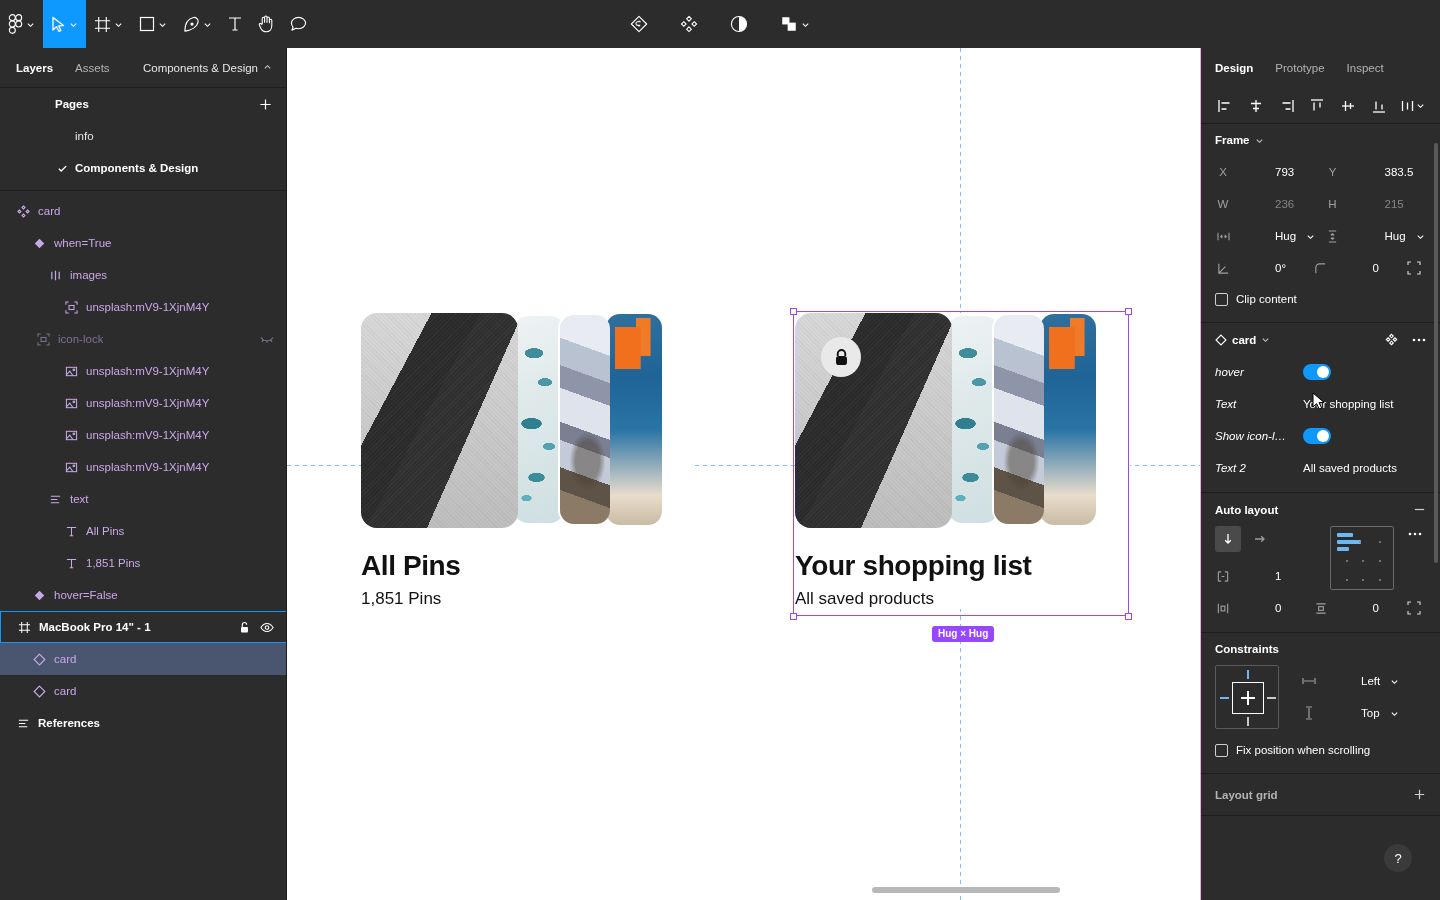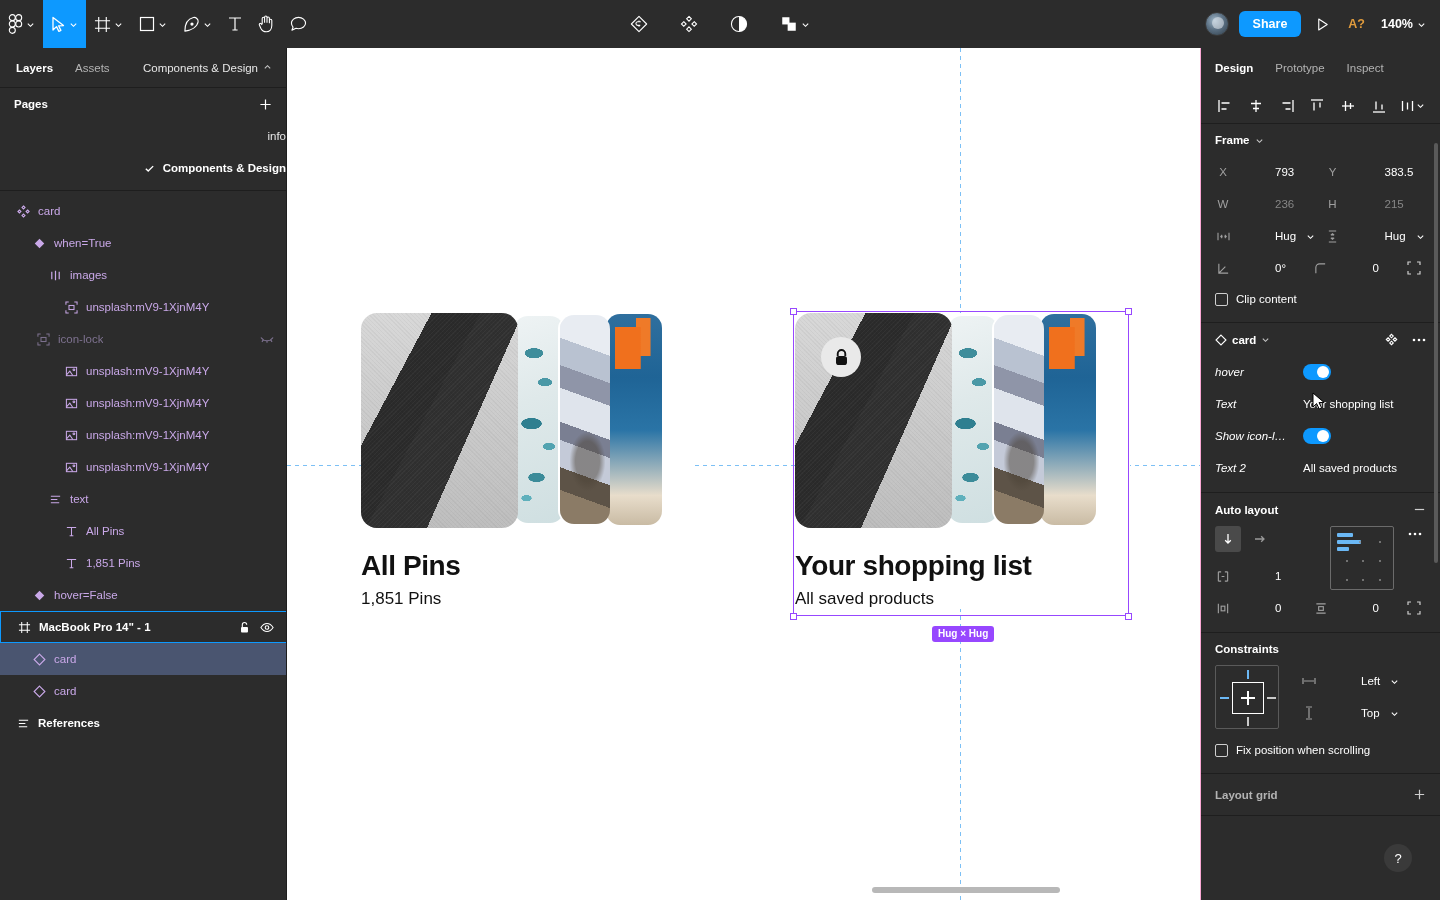--- a/index.html
+++ b/index.html
@@ -64,30 +64,30 @@
   .lp-tabs {
     height: 40px; display: flex; align-items: center; padding: 0 16px;
     gap: 22px; border-bottom: 1px solid #1e1e1e; position: relative;
   }
   .lp-tab { font-size: 11.5px; color: #b3b3b3; cursor: pointer; }
   .lp-tab.active { color: #fff; font-weight: bold; }
   .lp-libname {
     position: absolute; right: 14px; font-size: 11.5px; color: #e6e6e6;
     display: flex; align-items: center; gap: 5px; cursor: pointer;
   }
-  .pages-sec { border-bottom: 1px solid #1e1e1e; padding-bottom: 6px; }
+  .pages-sec { border-bottom: 1px solid #1e1e1e; padding-bottom: 6px; padding-left: 41px; }
   .pages-hdr {
     height: 32px; display: flex; align-items: center; padding: 0 14px;
     justify-content: space-between;
   }
   .pages-title { font-size: 11.5px; color: #fff; font-weight: bold; }
   .plus-btn { color: #fff; cursor: pointer; display: flex; }
   .page-row {
     height: 32px; display: flex; align-items: center; font-size: 11.5px;
-    color: #e6e6e6; cursor: pointer; padding-left: 14px; gap: 6px; justify-content: flex-end;
+    color: #e6e6e6; cursor: pointer; padding-left: 14px; gap: 6px;
   }
   .page-row .chk { width: 14px; display: flex; justify-content: center; color: #e6e6e6; }
   .page-row.current { color: #fff; font-weight: bold; }
 
   .layers-list { flex: 1; overflow: hidden; position: relative; padding-top: 4px; }
   .layer-row {
     height: 32px; display: flex; align-items: center; cursor: pointer;
     font-size: 11.5px; position: relative; color: #c9a8e8;
   }
   .layer-row .l-icon {
@@ -397,36 +397,20 @@
         <svg width="18" height="18" viewBox="0 0 20 20" fill="none">
           <rect x="2.5" y="2.5" width="8" height="8" fill="#fff"></rect>
           <rect x="8.5" y="8.5" width="9" height="9" fill="#fff"></rect>
         </svg>
         <svg class="caret" viewBox="0 0 10 10" fill="none" stroke="#fff" stroke-width="1.2">
             <path d="M2 4l3 3 3-3"></path>
           </svg>
       </div>
     </div>
 
-    <div class="tb-right">
-      <div class="avatar"></div>
-      <div class="share-btn">Share</div>
-      <div class="present-btn">
-        <svg width="15" height="15" viewBox="0 0 16 16" fill="none" stroke="#fff" stroke-width="1.2" stroke-linejoin="round">
-            <path d="M4 2.2 13 8 4 13.8Z"></path>
-          </svg>
-      </div>
-      <div class="badge-a">A?</div>
-      <div class="zoom-ctl">
-        <span>140%</span>
-        <svg class="caret" viewBox="0 0 10 10" fill="none" stroke="#fff" stroke-width="1.2">
-            <path d="M2 4l3 3 3-3"></path>
-          </svg>
-      </div>
-    </div>
   </div>
 
   <div class="left-panel">
     <div class="lp-tabs">
       <div class="lp-tab active">Layers</div>
       <div class="lp-tab">Assets</div>
       <div class="lp-libname">
         <span>Components &amp; Design</span>
         <svg width="9" height="9" viewBox="0 0 10 10" fill="none" stroke="#c7c7c7" stroke-width="1.2">
             <path d="M2 6l3-3 3 3"></path>

